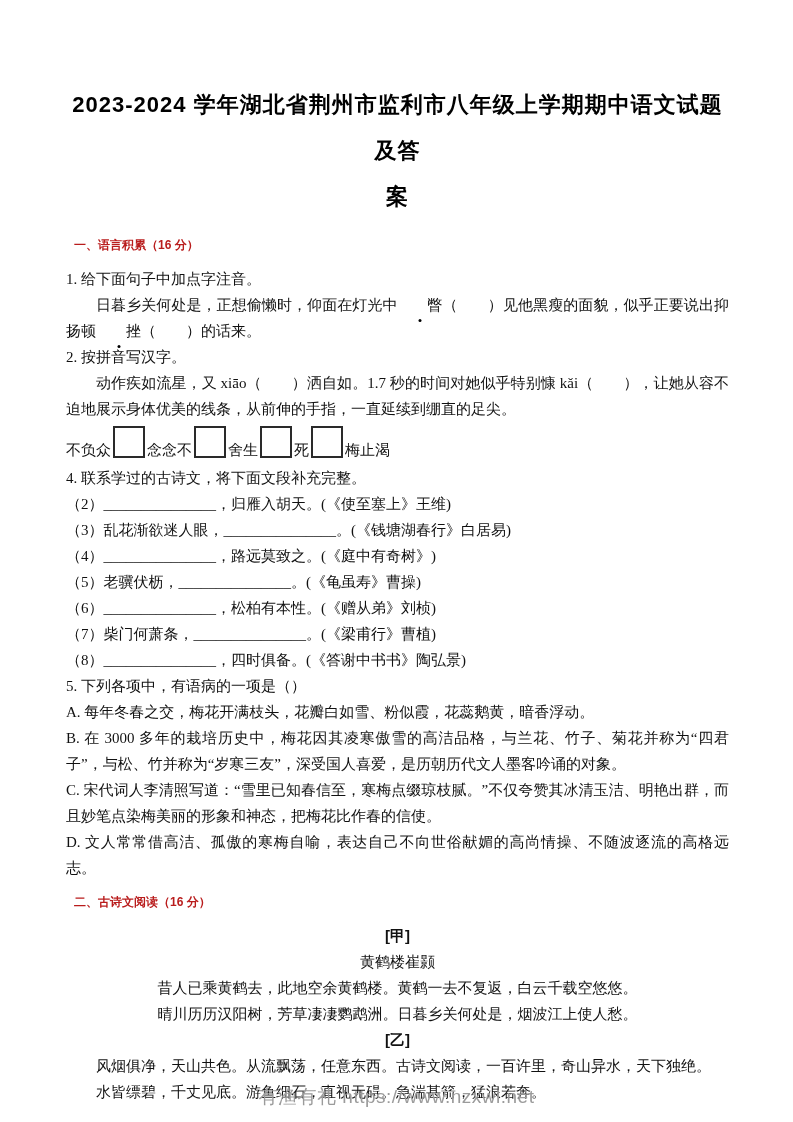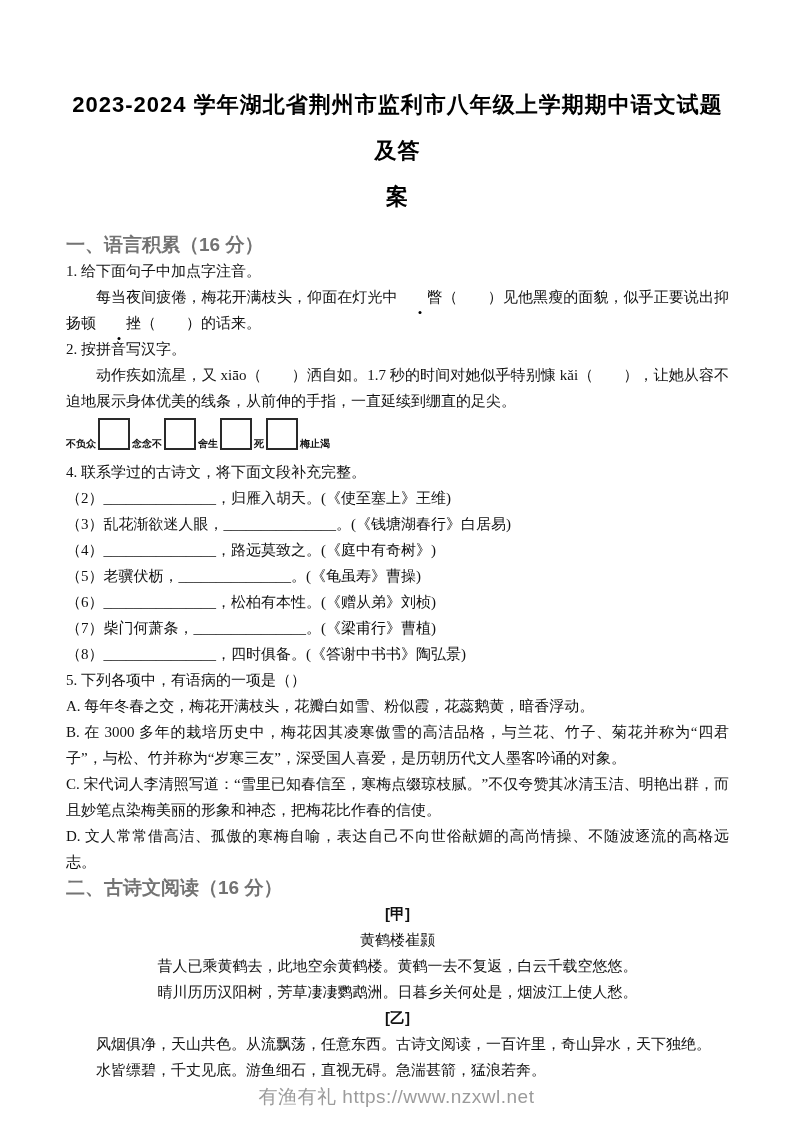--- a/index.html
+++ b/index.html
@@ -19,26 +19,26 @@
     margin: 0 0 12px 0;
     text-align: center;
     font-family: "Liberation Sans", "DejaVu Sans", sans-serif;
     font-weight: bold;
     font-size: 22px;
     line-height: 46px;
     letter-spacing: 1px;
     color: #000;
   }
   .sec-heading {
-    margin: 0;
+    margin: 8px;
     font-family: "Liberation Sans", "DejaVu Sans", sans-serif;
     font-weight: bold;
-    font-size: 19px;
+    font-size: 12px;
     line-height: 26px;
-    color: #737373;
+    color: #b91c1c;
   }
   .para {
     margin: 0;
     font-size: 15px;
     line-height: 26px;
     text-align: justify;
   }
   .indent { text-indent: 2em; }
   .center { text-align: center; }
   .bold { font-weight: bold; font-family: "Liberation Sans", "DejaVu Sans", sans-serif; }
@@ -52,23 +52,22 @@
     left: 50%;
     bottom: -4px;
     width: 3px;
     height: 3px;
     border-radius: 50%;
     background: #000;
     transform: translateX(-50%);
   }
   .box-line {
     margin: 4px 0 2px 0;
-    font-size: 10px;
+    font-size: 15px;
     line-height: 26px;
-    font-weight: bold;
   }
   .wbox {
     display: inline-block;
     width: 32px;
     height: 32px;
     box-sizing: border-box;
     border: 2px solid #2a2a2a;
     vertical-align: -3px;
     margin: 0 2px;
     background: #fff;
@@ -88,21 +87,21 @@
 </head>
 <body>
 
 <div class="page">
 
   <h1 class="doc-title"><span>2023-2024 学年湖北省荆州市监利市八年级上学期期中语文试题及答</span><br><span>案</span></h1>
 
   <p class="sec-heading">一、语言积累（16 分）</p>
 
   <p class="para">1. 给下面句子中加点字注音。</p>
-  <p class="para indent"><span>每当夜间疲倦，梅花开满枝头，仰面在灯光中</span><span class="dot-char">瞥</span><span>（　　）见他黑瘦的面貌，似乎正要说出抑扬顿</span><span class="dot-char">挫</span><span>（　　）的话来。</span></p>
+  <p class="para indent"><span>日暮乡关何处是，正想偷懒时，仰面在灯光中</span><span class="dot-char">瞥</span><span>（　　）见他黑瘦的面貌，似乎正要说出抑扬顿</span><span class="dot-char">挫</span><span>（　　）的话来。</span></p>
 
   <p class="para">2. 按拼音写汉字。</p>
   <p class="para indent">动作疾如流星，又 xiāo（　　）洒自如。1.7 秒的时间对她似乎特别慷 kǎi（　　），让她从容不迫地展示身体优美的线条，从前伸的手指，一直延续到绷直的足尖。</p>
 
   <p class="para box-line"><span>不负众</span><span class="wbox"></span><span>念念不</span><span class="wbox"></span><span>舍生</span><span class="wbox"></span><span>死</span><span class="wbox"></span><span>梅止渴</span></p>
 
   <p class="para">4. 联系学过的古诗文，将下面文段补充完整。</p>
   <p class="para">（2）_______________，归雁入胡天。(《使至塞上》王维)</p>
   <p class="para">（3）乱花渐欲迷人眼，_______________。(《钱塘湖春行》白居易)</p>
   <p class="para">（4）_______________，路远莫致之。(《庭中有奇树》)</p>

